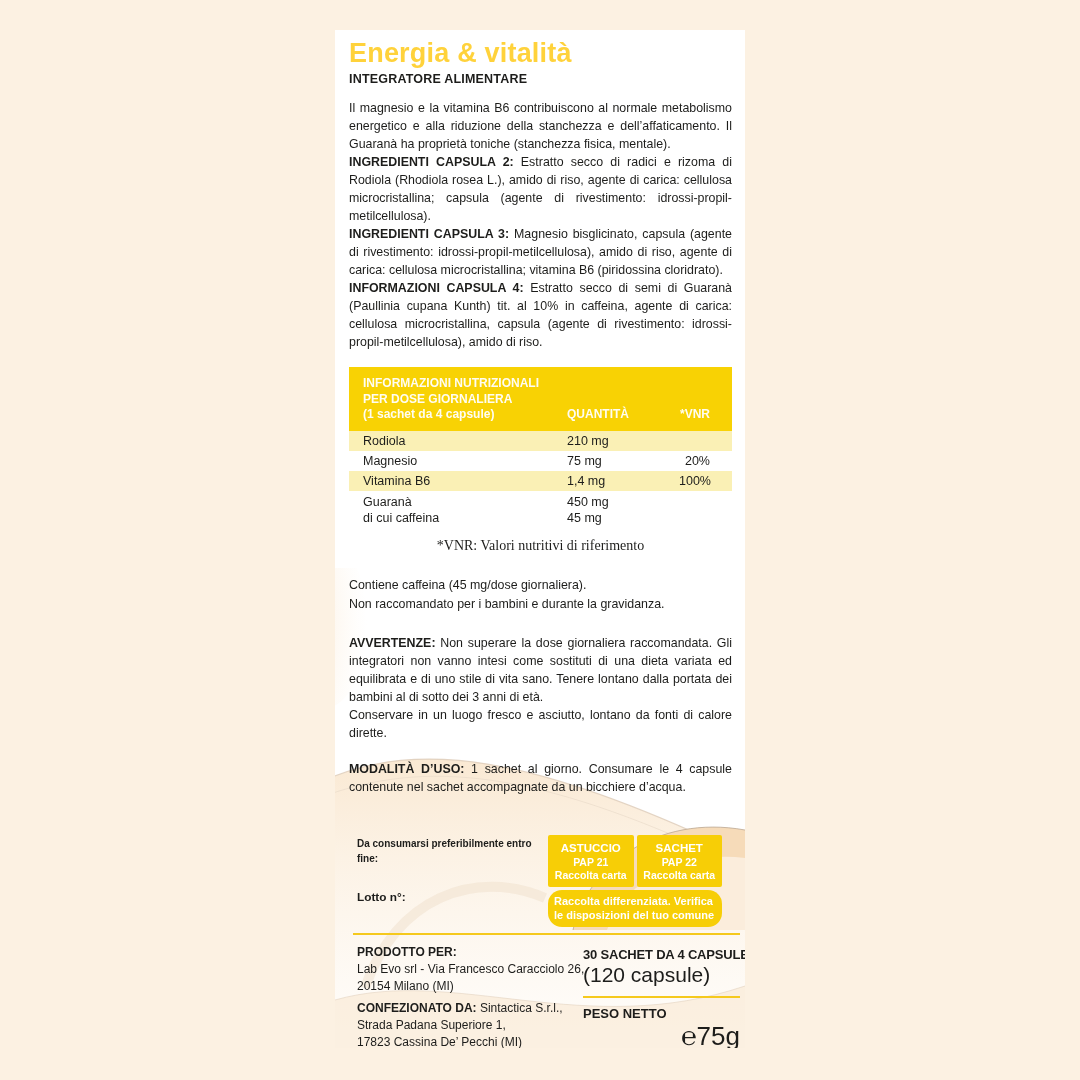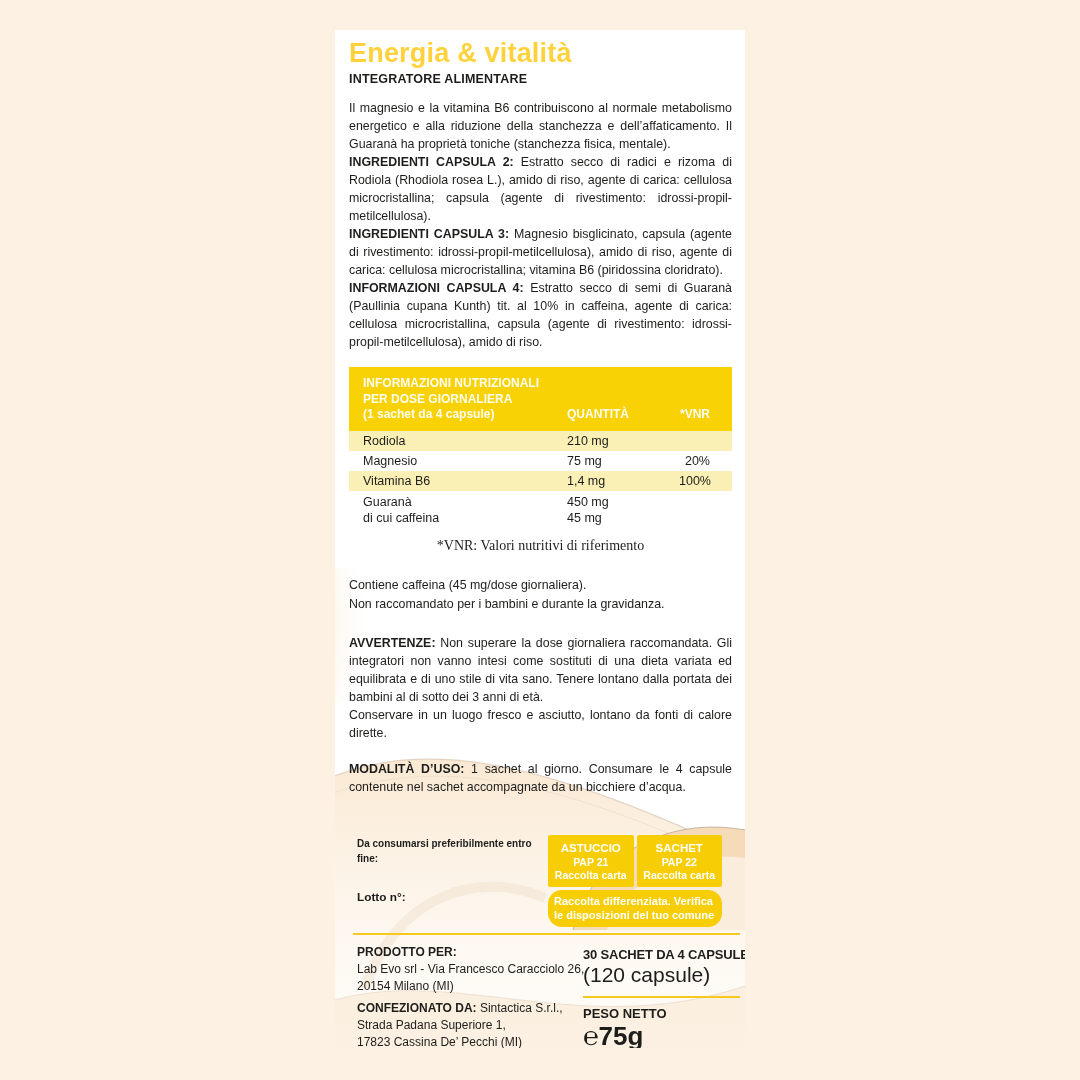--- a/index.html
+++ b/index.html
@@ -69,21 +69,21 @@
   
   .footerzone { position:absolute; left:0; top:903px; width:410px; height:115px; }
   .hr1 { position:absolute; left:18px; right:5px; top:0; height:2px; background:#F5C91D; }
   .fleft { position:absolute; left:22px; top:11px; width:228px; font-size:12px; line-height:17px; }
   .fleft .gap { margin-top:5px; }
   .fright { position:absolute; left:248px; top:14px; width:157px; }
   .sachet { font-size:13px; font-weight:bold; letter-spacing:-0.2px; white-space:nowrap; }
   .caps { font-size:21px; margin-top:1px; }
   .hr2 { height:2px; background:#F5C91D; margin:9px 0 8px; }
   .peso { font-size:13px; font-weight:bold; }
-  .weight { font-size:26px; font-weight:bold; }
+  .weight { font-size:26px; font-weight:normal;text-align:right; }
 </style>
 </head>
 <body>
 
 <div class="label-card">
 
   <svg class="swirls" viewBox="0 0 410 480" xmlns="http://www.w3.org/2000/svg">
     <defs>
       <radialGradient id="gsoft" cx="0%" cy="50%" r="100%">
         <stop offset="0%" stop-color="#F7DDBC" stop-opacity="0.9"></stop>

